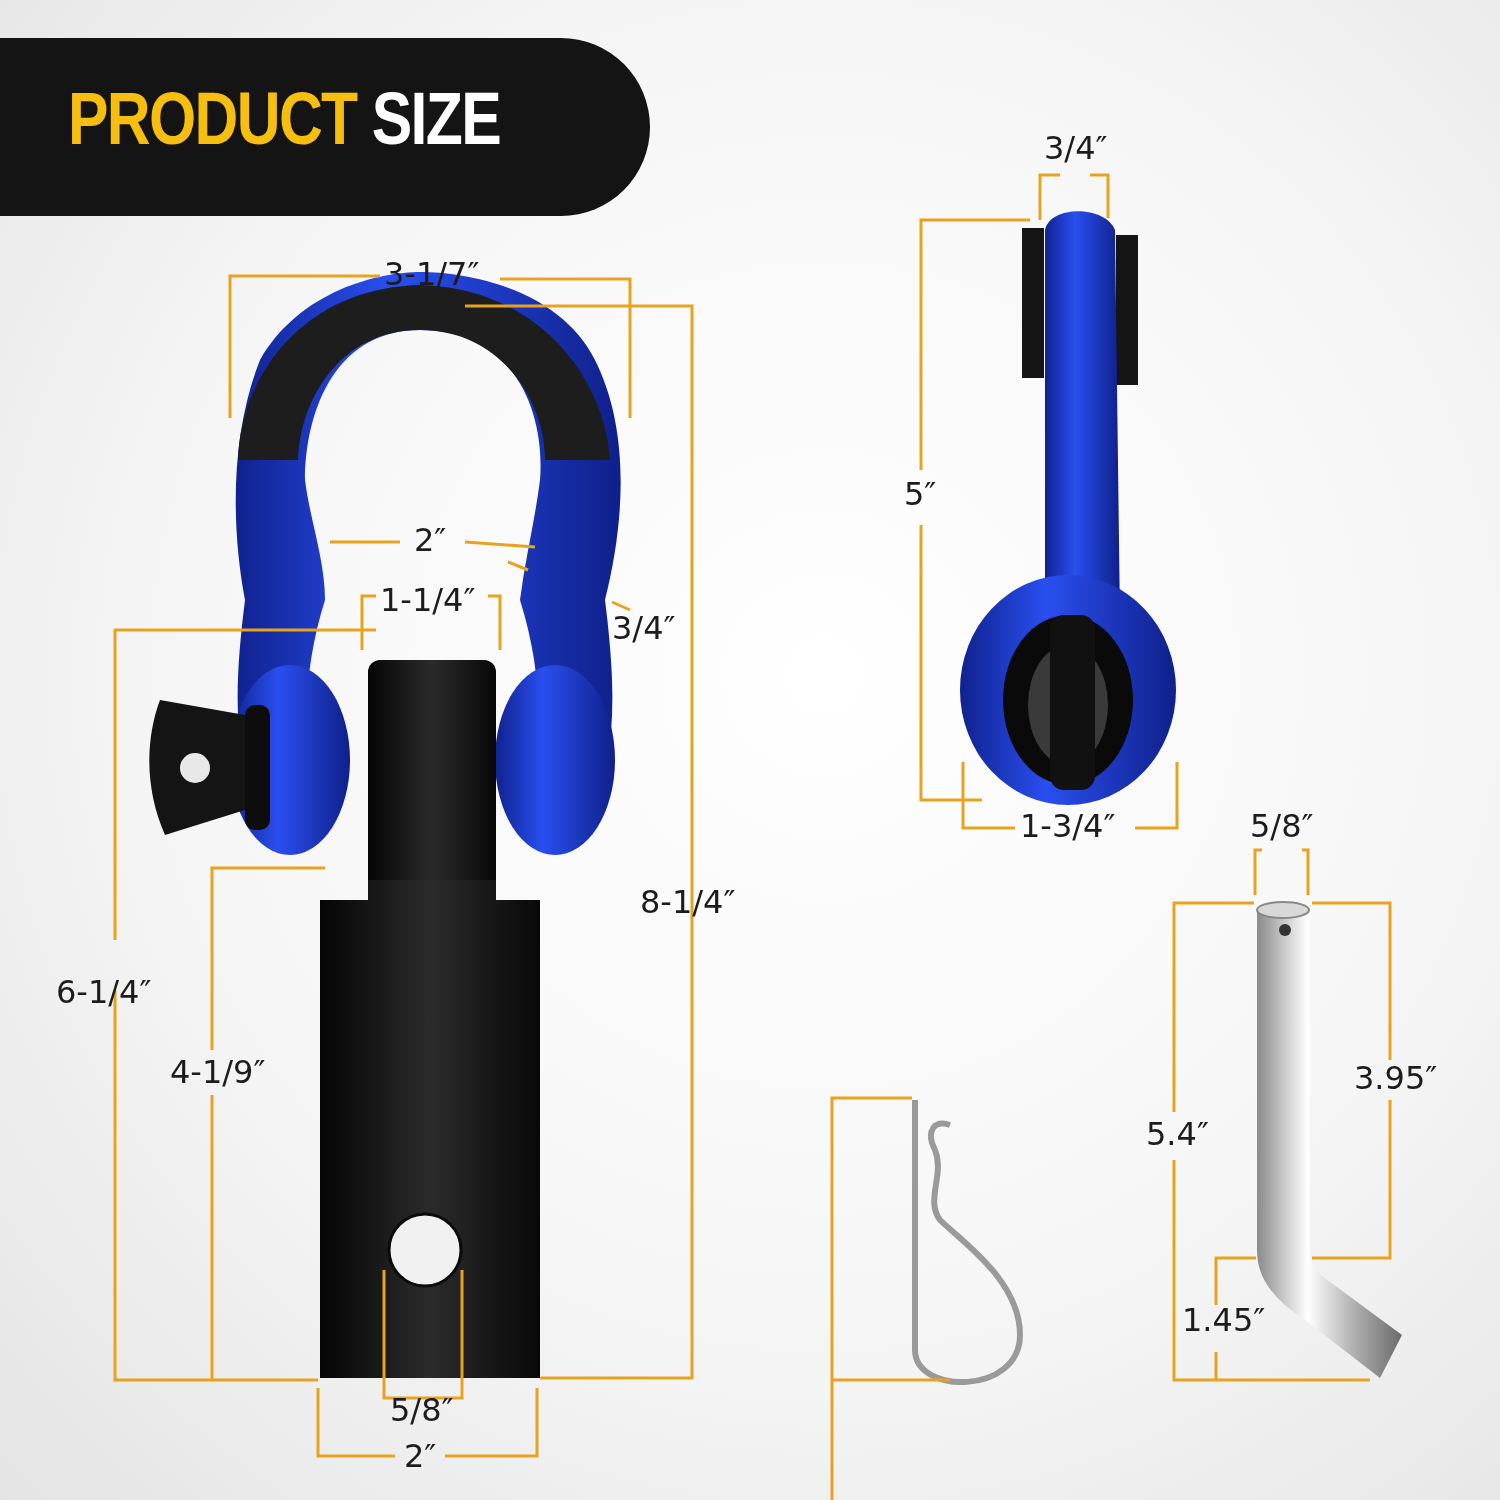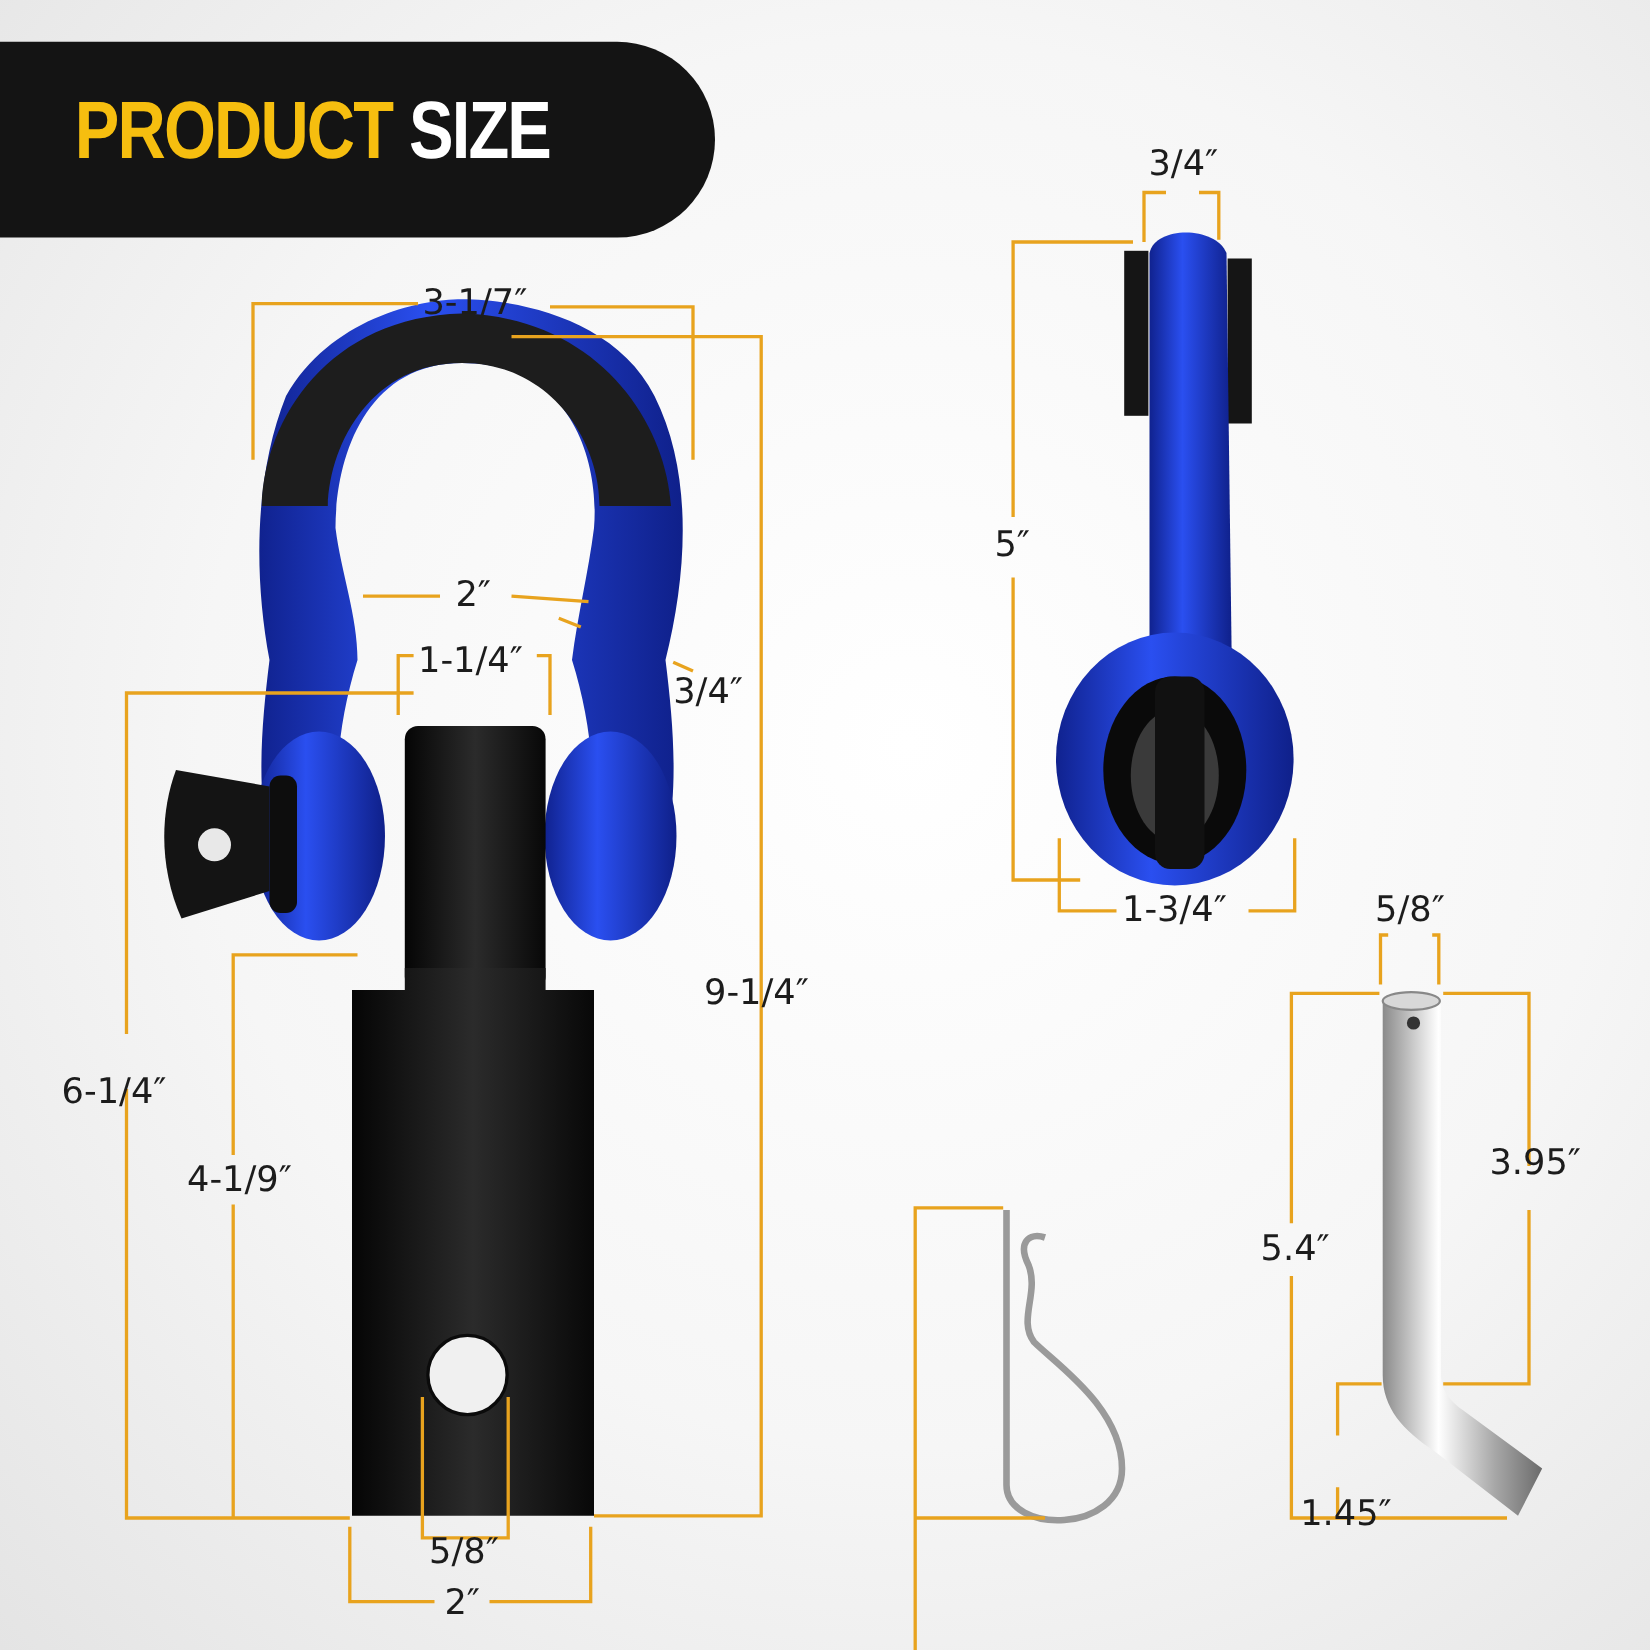--- a/index.html
+++ b/index.html
@@ -127,28 +127,28 @@
     <path d="M1312 903 L1390 903 L1390 1060 M1390 1100 L1390 1258 L1312 1258"></path>
 
     <path d="M1256 1258 L1216 1258 L1216 1305 M1216 1352 L1216 1380"></path>
   </g>
 </svg>
 
 <div class="dim" style="left:384px;top:258px;">3-1/7″</div>
 <div class="dim" style="left:414px;top:524px;">2″</div>
 <div class="dim" style="left:380px;top:584px;text-align:right;">1-1/4″</div>
 <div class="dim" style="left:612px;top:612px;">3/4″</div>
-<div class="dim" style="left:640px;top:886px;">9-1/4″</div>
+<div class="dim" style="left:640px;top:886px;">8-1/4″</div>
 <div class="dim" style="left:56px;top:948px;margin-top:28px;">6-1/4″</div>
 <div class="dim" style="left:170px;top:1056px;">4-1/9″</div>
 <div class="dim" style="left:390px;top:1394px;">5/8″</div>
 <div class="dim" style="left:404px;top:1440px;">2″</div>
 
 <div class="dim" style="left:1044px;top:132px;">3/4″</div>
 <div class="dim" style="left:904px;top:478px;">5″</div>
 <div class="dim" style="left:1020px;top:810px;">1-3/4″</div>
 
 <div class="dim" style="left:797px;top:1518px;top:1518px;"></div>
 
 <div class="dim" style="left:1250px;top:810px;">5/8″</div>
-<div class="dim" style="left:1354px;top:1040px;">3.95″</div>
+<div class="dim" style="left:1354px;top:1062px;">3.95″</div>
 <div class="dim" style="left:1146px;top:1118px;text-align:center;">5.4″</div>
-<div class="dim" style="left:1182px;top:1359px;">1.45″</div>
+<div class="dim" style="left:1182px;top:1304px;">1.45″</div>
 
 </body></html>

